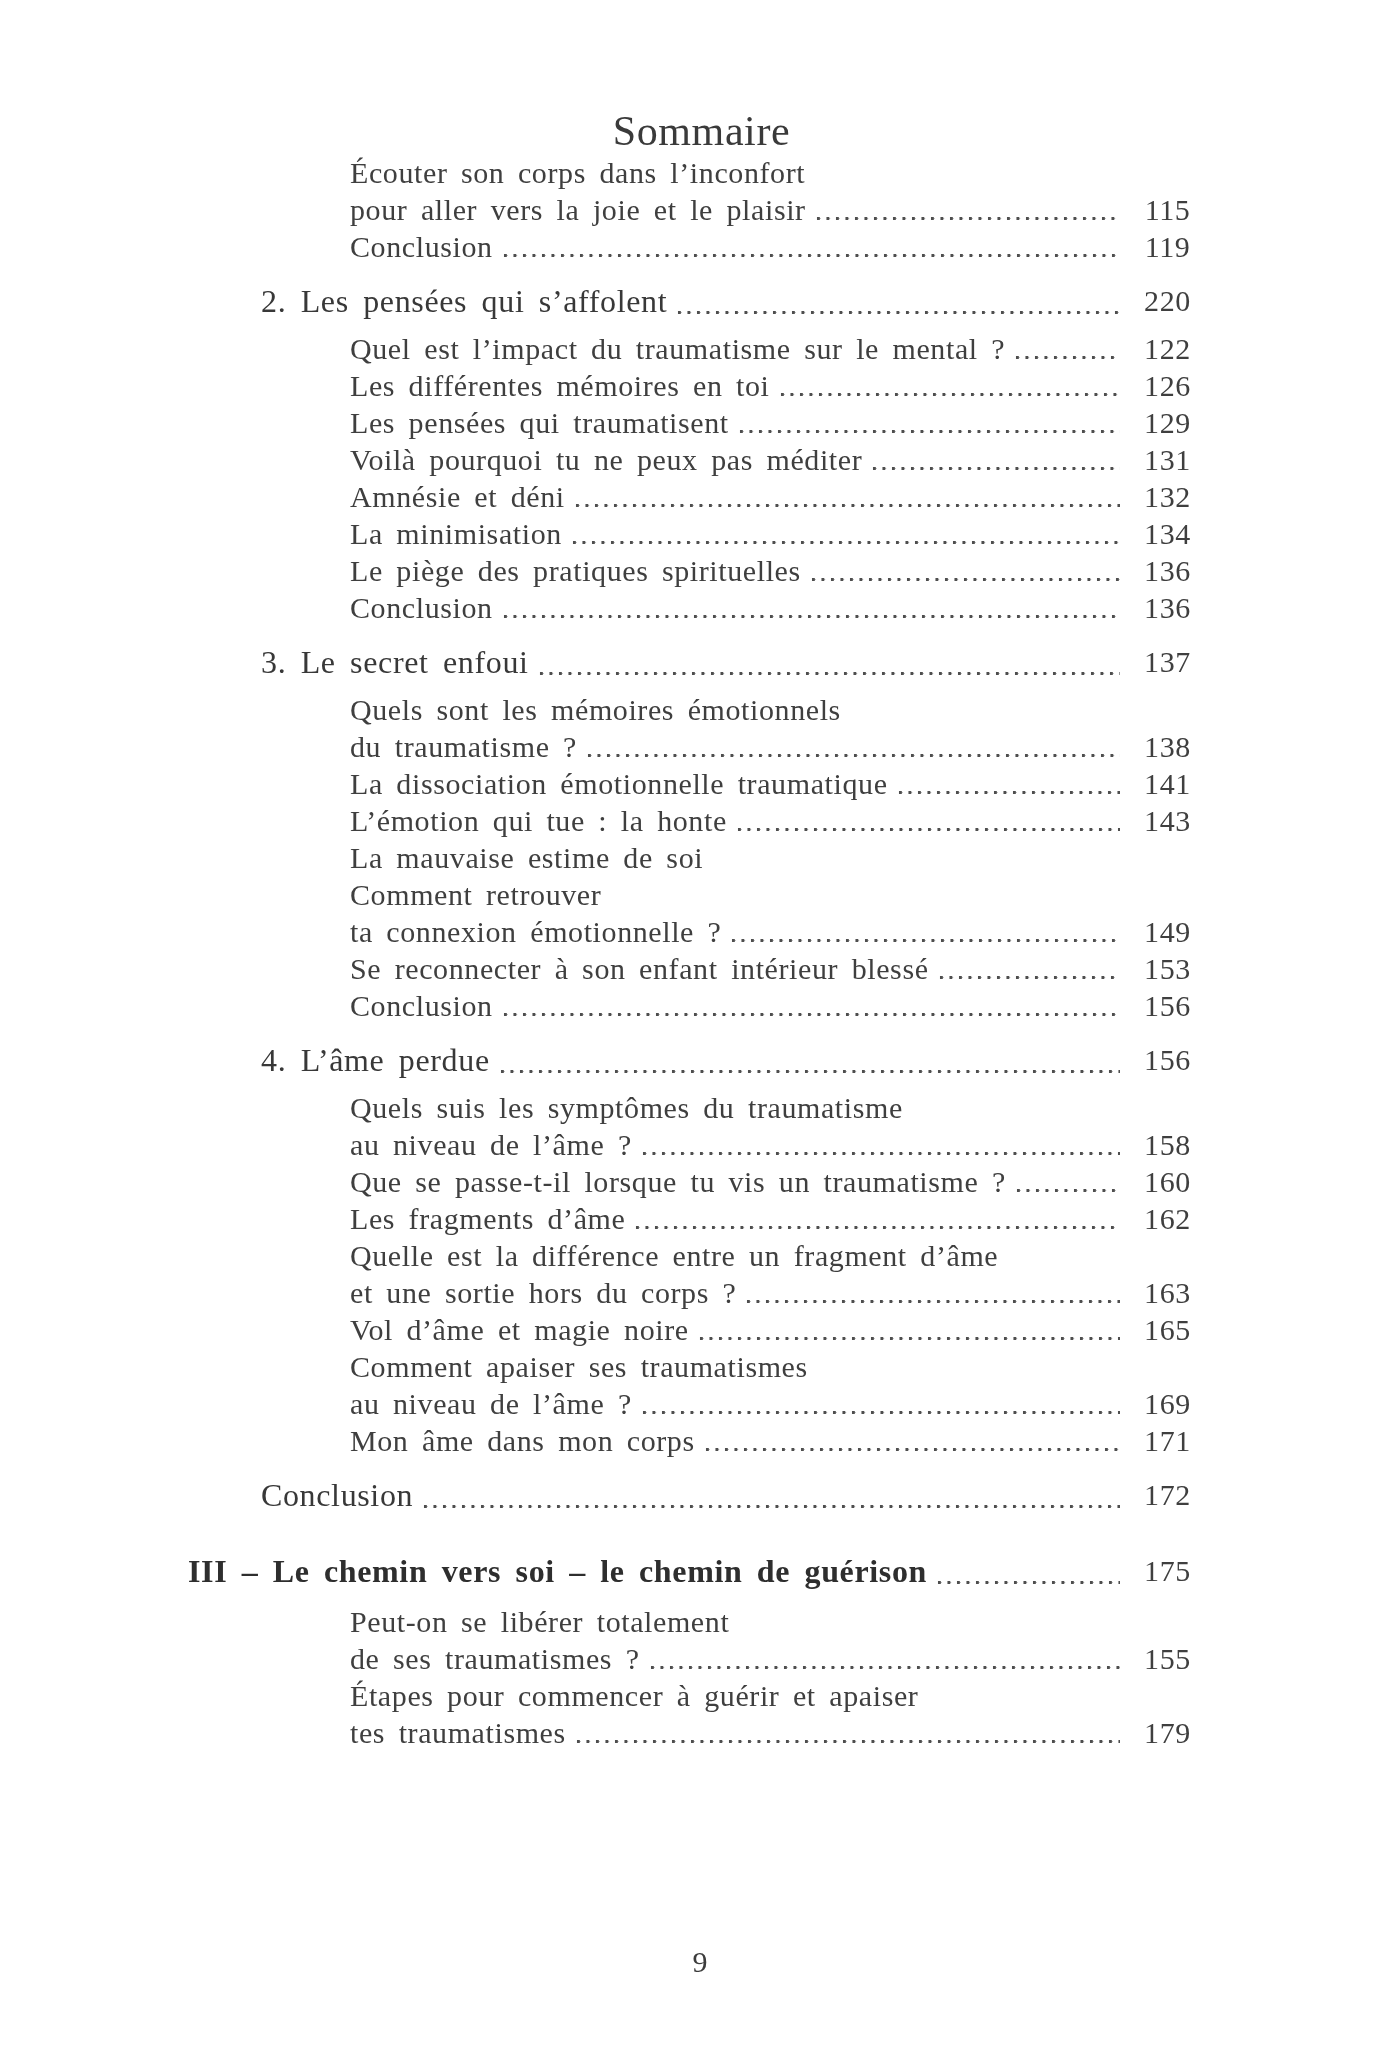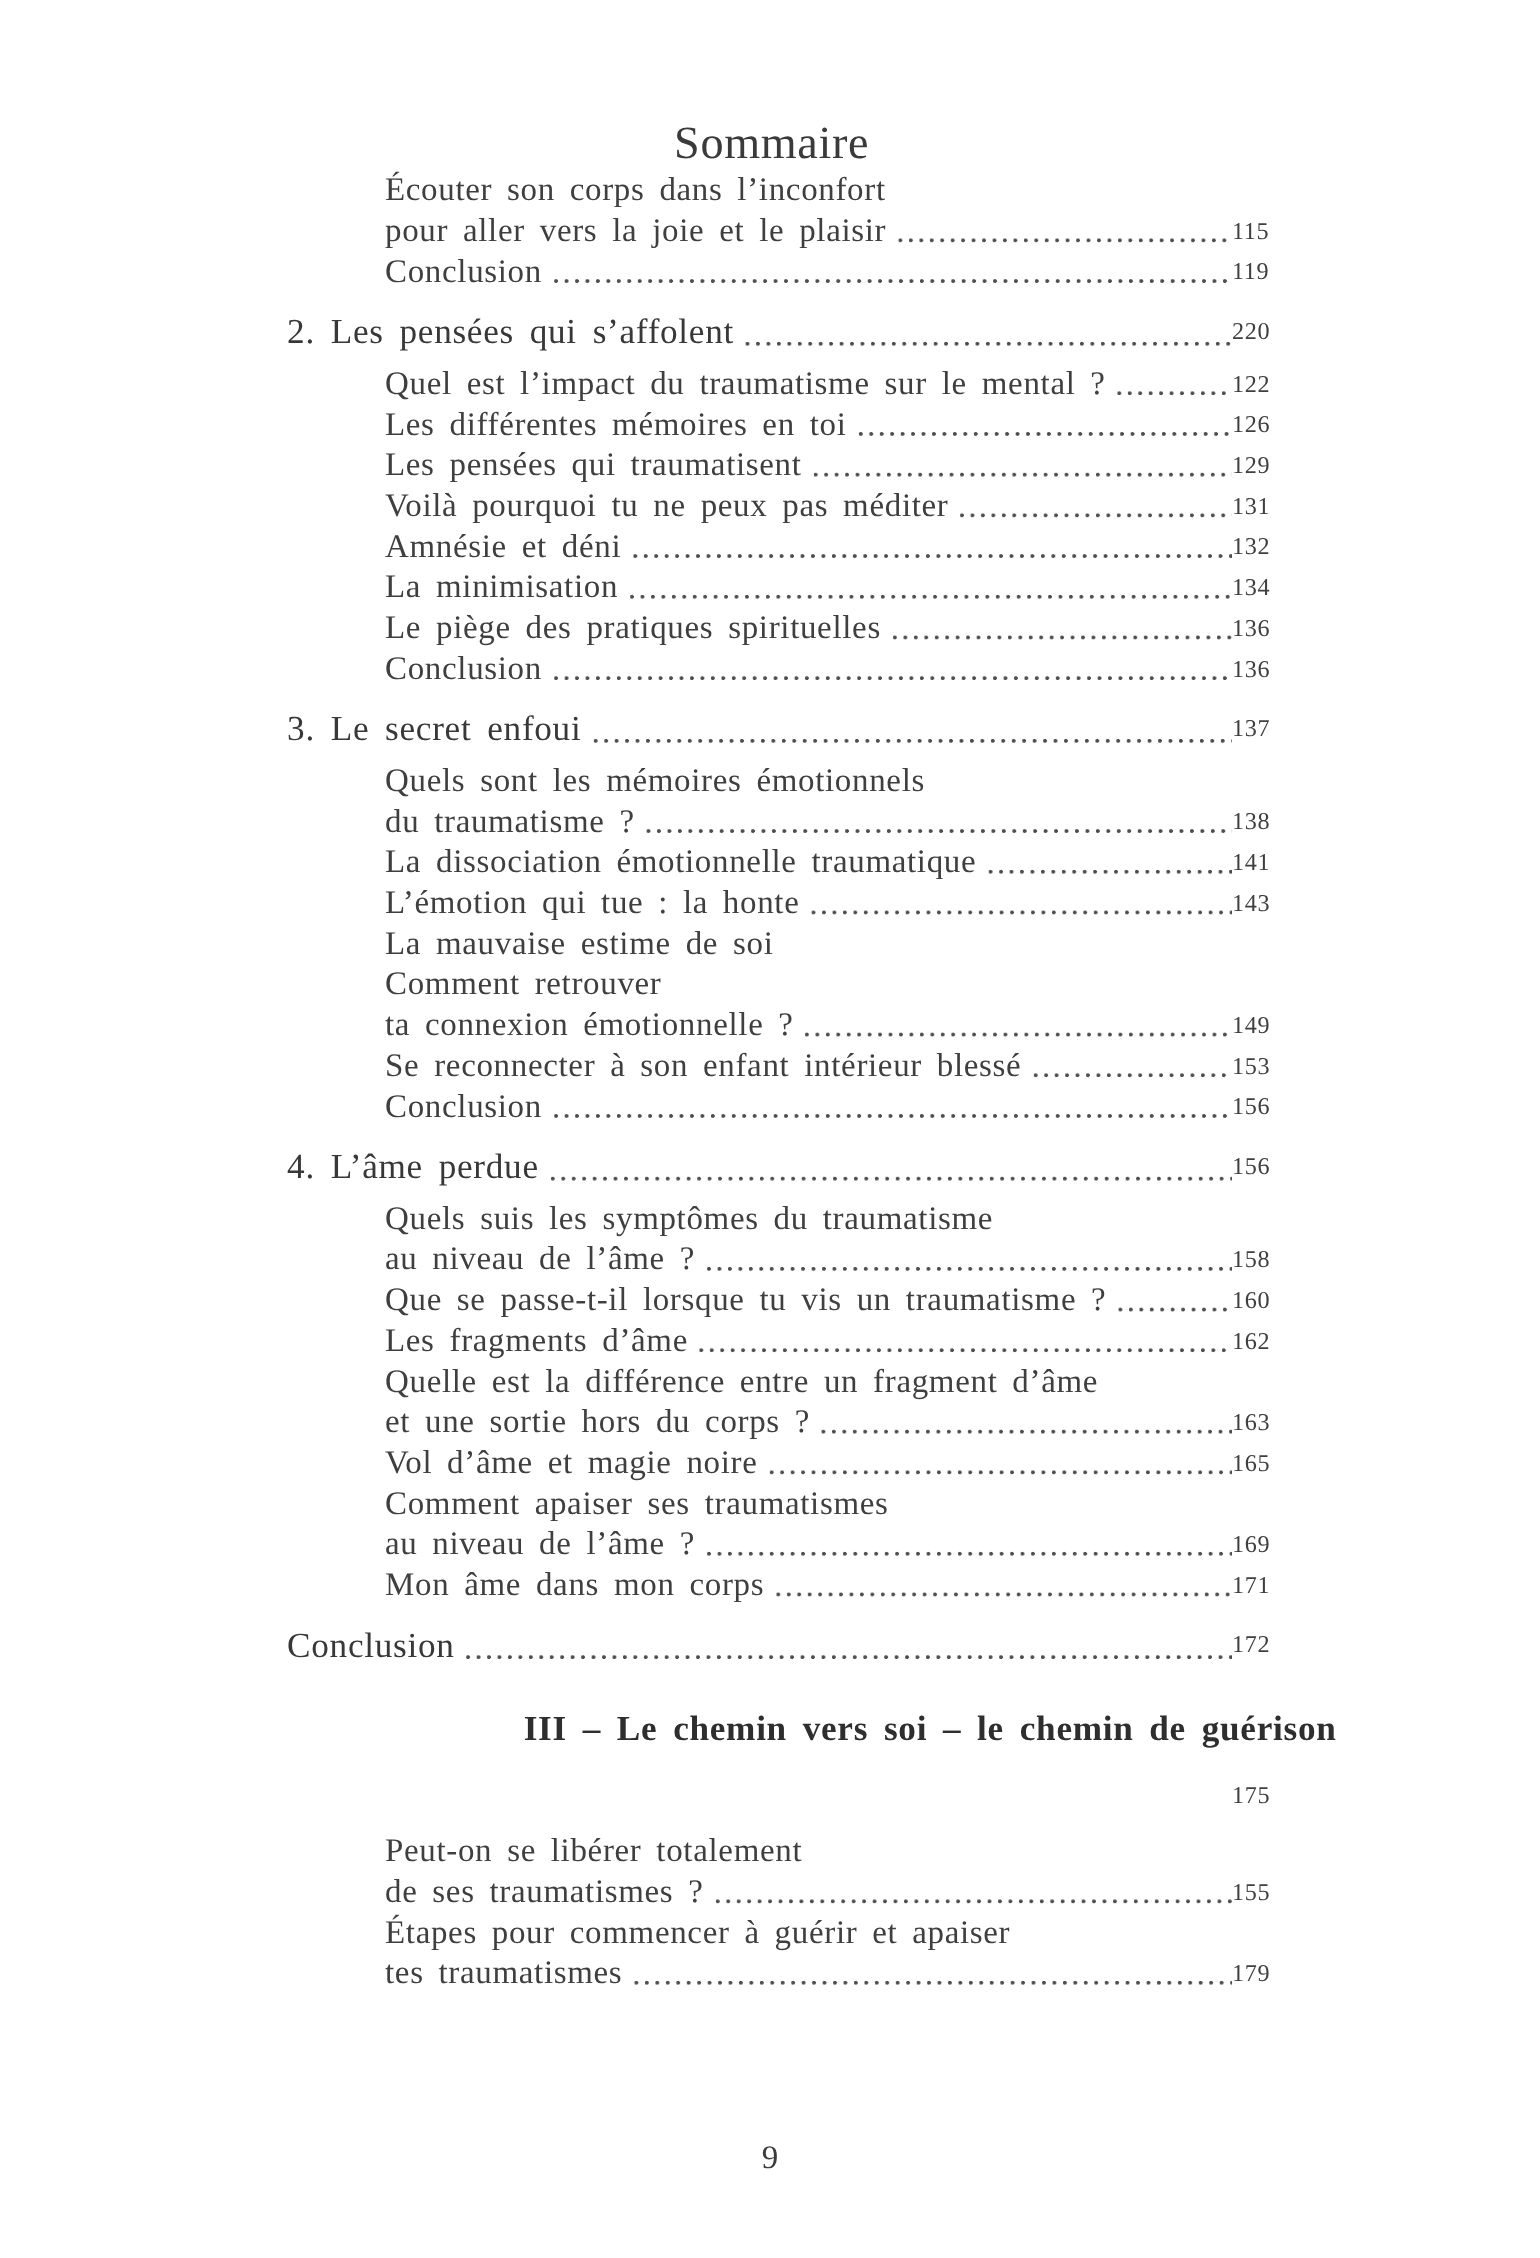--- a/index.html
+++ b/index.html
@@ -39,39 +39,38 @@
     font-size:32px; line-height:46px;
     padding-left:73px;
     color:#383838;
   }
   .entry.part{ margin:28px 0 7px; }
   .entry.part .row{
     font-size:32px; line-height:50px;
     padding-left:0;
     font-weight:bold;
     color:#2e2e2e;
-    flex-direction:column;
   }
   .title{ flex:none; white-space:pre; }
   .leader{
     flex:1;
     height:5px;
     margin:0 0 7px 10px;
     background-image:radial-gradient(circle at 2.5px 2.5px,#4e4e4e 1.55px,transparent 1.95px);
     background-size:9.5px 5px;
     background-repeat:repeat-x;
     background-position:0 0;
     min-width:12px;
   }
   .entry.chapter .leader{ margin-bottom:9px; }
   .entry.part .leader{ margin-bottom:11px; }
   .num{
     flex:none; width:95px;
-    text-align:left;
-    font-size:22px;
+    text-align:center;
+    font-size:30px;
     font-weight:normal;
     color:#3f3f3f;
   }
   .footer{
     position:absolute;
     left:0; top:1942px; width:1400px;
     text-align:center;
     font-size:30px; line-height:40px;
     color:#3c3c3c;
   }

